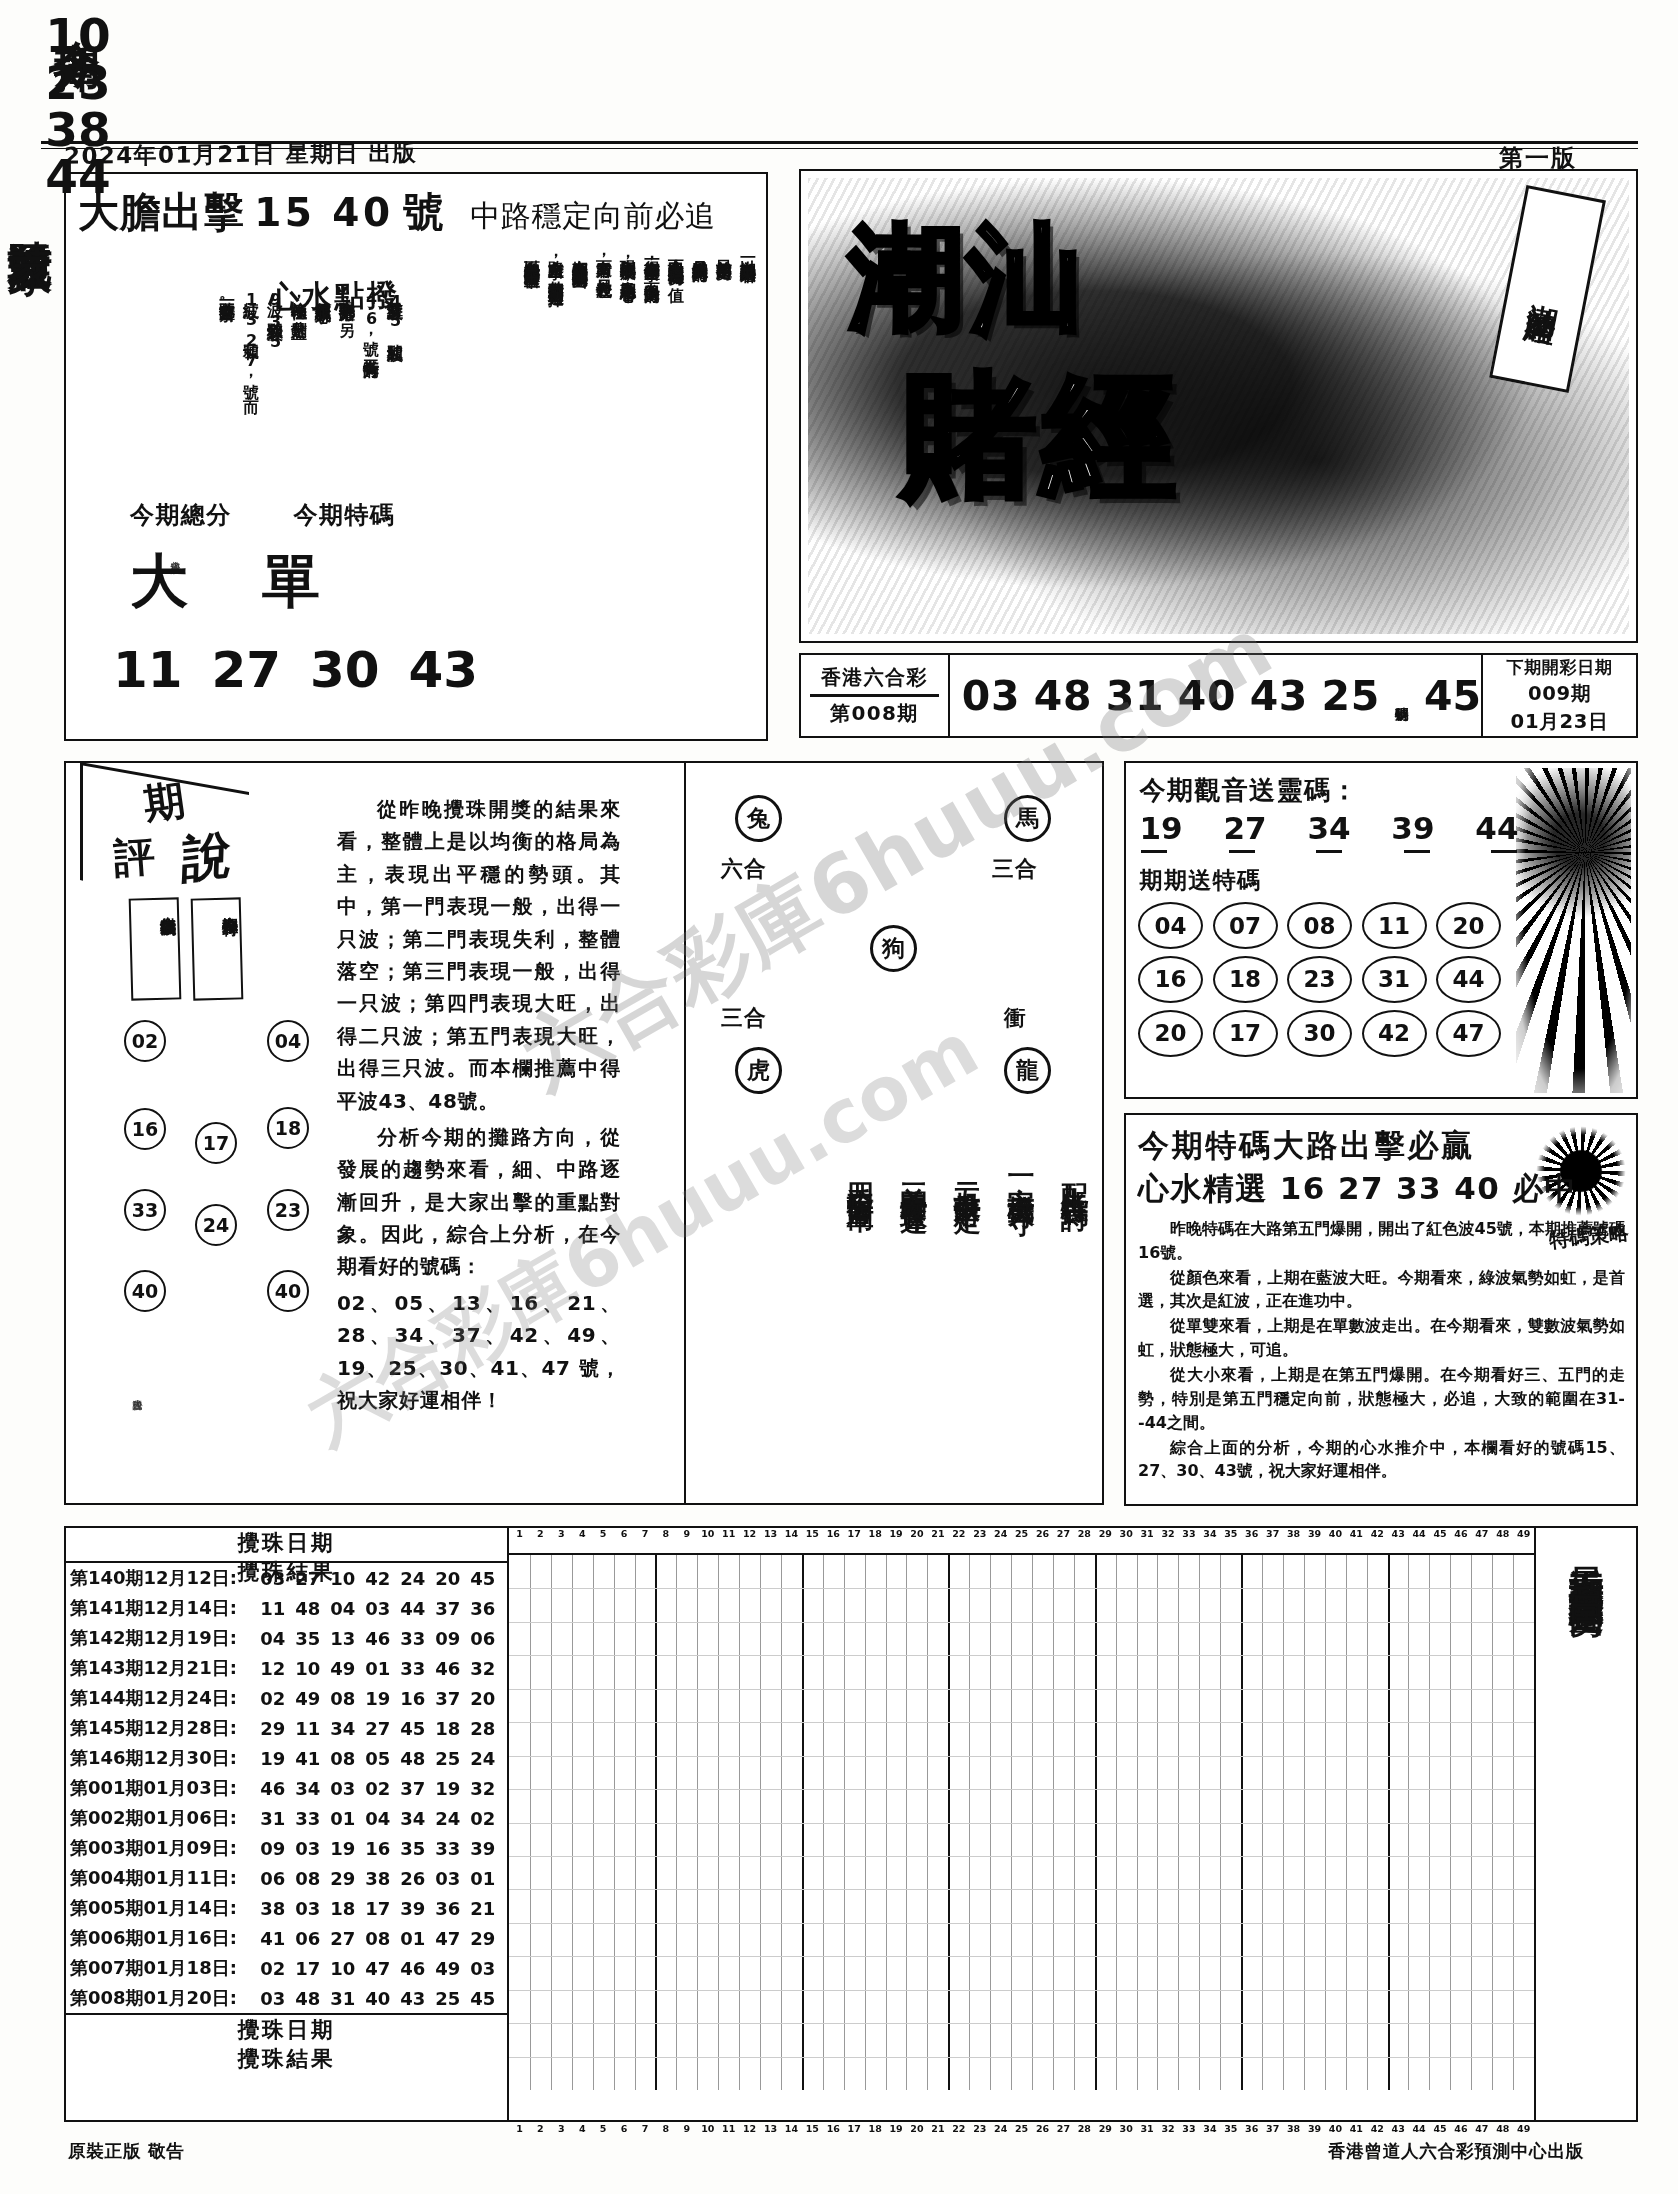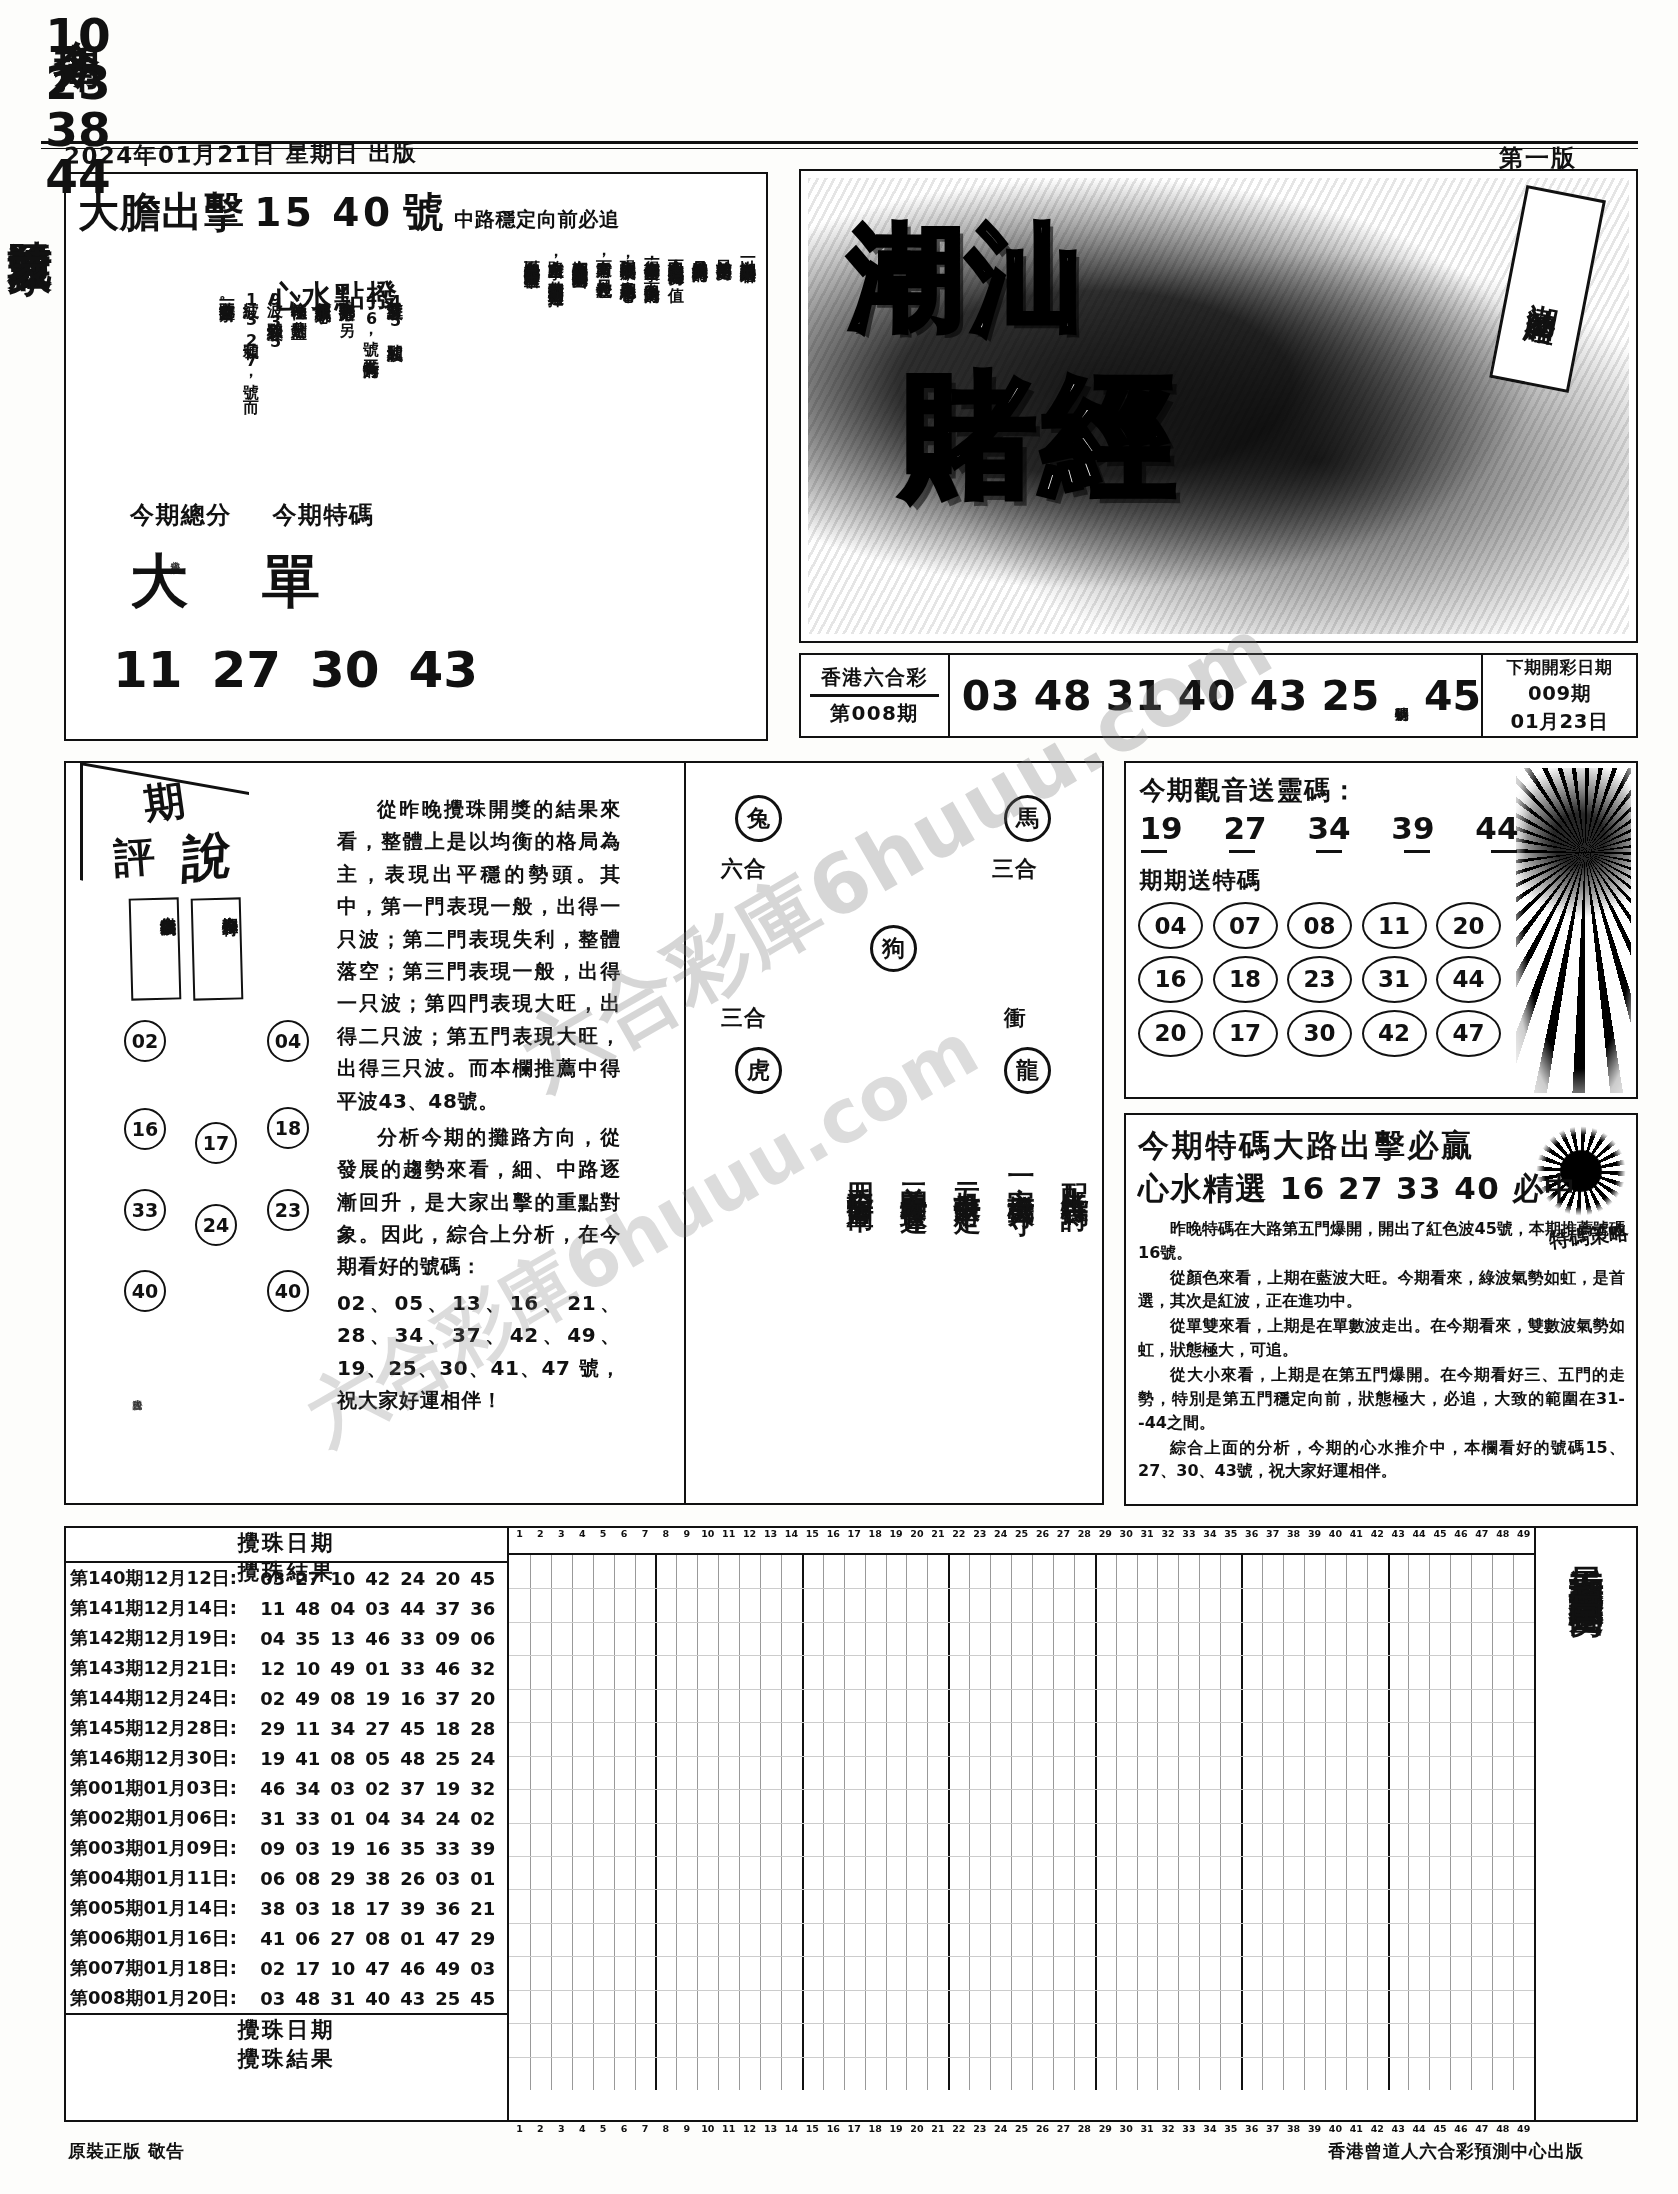--- a/index.html
+++ b/index.html
@@ -39,21 +39,21 @@
 
   
   #box-predict { left: 64px; top: 172px; width: 704px; height: 569px; }
   .pred-head {
     position: absolute; left: 12px; top: 10.8px; width: 677px;
     display: flex; align-items: baseline; gap: 9.5px;
     white-space: nowrap;
   }
   .pred-head .hd1 { font-size: 41px; font-weight: bold; letter-spacing: 0.7px; }
   .pred-head .hd-num { font-size: 39px; font-weight: bold; letter-spacing: 3.4px; }
-  .pred-head .hd2 { font-size: 20px; font-weight: bold; letter-spacing: 0.7px; }
+  .pred-head .hd2 { font-size: 30px; font-weight: normal; letter-spacing: 0.7px; margin-left: 16px; }
 
   .vcols {
     position: absolute; left: 420px; top: 73px; width: 271px; height: 474px;
     display: flex; flex-direction: row-reverse; gap: 4px;
   }
   .vcol {
     writing-mode: vertical-rl; text-orientation: upright;
     font-size: 16px; line-height: 1.18; letter-spacing: 0.7px;
     height: 467px; width: 20px; font-weight: 600;
   }
@@ -67,21 +67,21 @@
     position: absolute; left: 203px; top: 102px;
     font-size: 30px; font-weight: bold; letter-spacing: 2.7px;
     transform: rotate(-1deg);
   }
   .seal-left {
     position: absolute; left: 102px; top: 379px;
     writing-mode: vertical-rl; font-size: 10px; letter-spacing: 0.7px; color: #333;
   }
   .pred-lbls {
     position: absolute; left: 64px; top: 325px; width: 352px;
-    display: flex; gap: 41px;
+    display: flex; gap: 62px;
   }
   .pred-lbls span { font-size: 24px; font-weight: bold; letter-spacing: 1.4px; }
   .pred-bigs {
     position: absolute; left: 64px; top: 369px; width: 352px;
     display: flex; gap: 74px;
   }
   .pred-bigs span { font-size: 58px; font-weight: bold; }
   .pred-nums {
     position: absolute; left: 47px; top: 467px; width: 365px;
     display: flex; justify-content: space-between;

